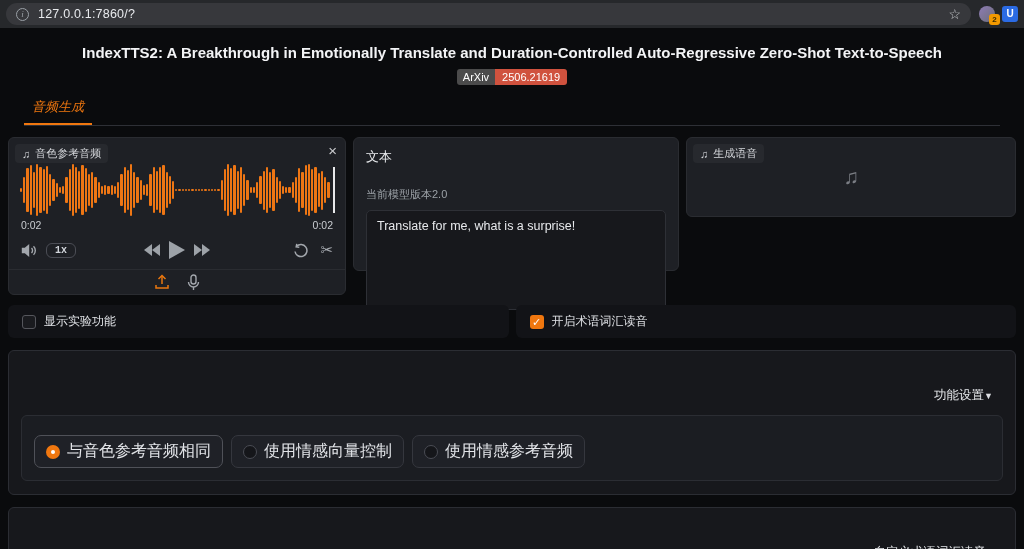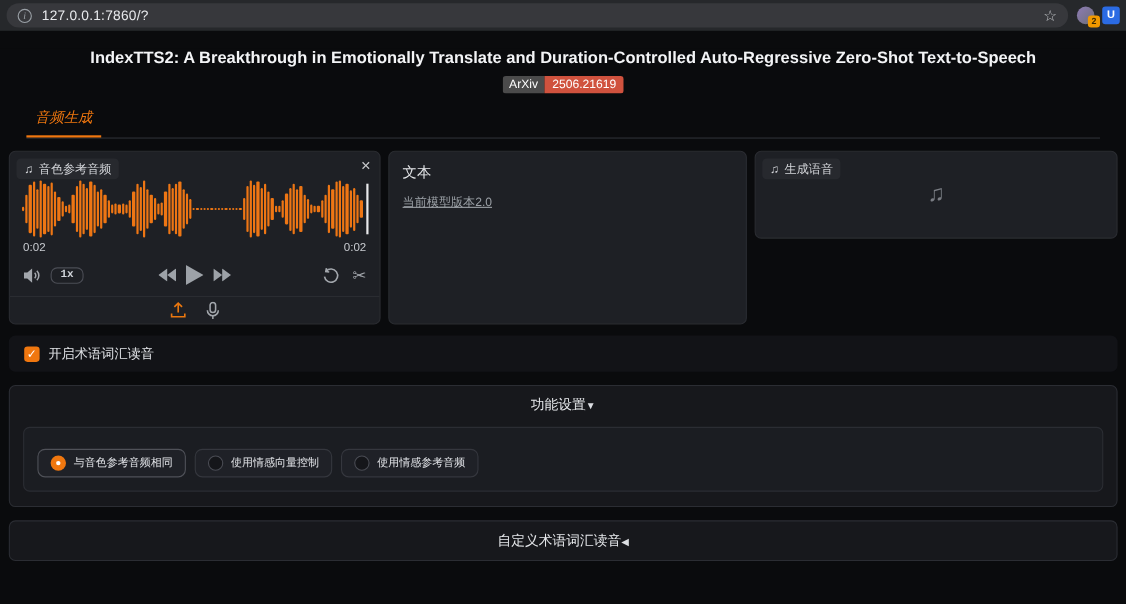--- a/index.html
+++ b/index.html
@@ -53,52 +53,52 @@
   .speed-chip { border:1px solid #4b4d55; border-radius:6px; padding:1px 8px; font-size:10px; font-weight:bold;
                 color:#d1d5db; font-family:"Liberation Mono",monospace; cursor:pointer;}
   .ctrl-center { position:absolute; left:50%; transform:translateX(-50%); display:flex; align-items:center; gap:9px; }
   .ctrl-right { margin-left:auto; display:flex; align-items:center; gap:11px; }
   .scissors { color:#a3a7ad; font-size:15px; cursor:pointer; }
   .bottom-row { border-top:1px solid #2a2c31; margin-top:7px; flex:1; display:flex; align-items:center;
                 justify-content:center; gap:17px; }
   .icon-btn { cursor:pointer; display:flex; align-items:center; }
 
   
-  .text-panel { height:158px; padding:10px 12px; }
+  .text-panel { height:134px; padding:10px 12px; }
   .lbl-main { font-size:13px; color:#e7e9ec; }
-  .lbl-sub { font-size:11px; color:#9ba0a6; margin-top:10px;text-decoration:underline; }
+  .lbl-sub { font-size:11px; color:#9ba0a6; margin-top:21px; }
   .txt-area { margin-top:8px; width:100%; height:100px; background:#17181c; border:1px solid #2e3036;
               border-radius:5px; color:#e7e9ec; font-size:12.5px; padding:8px 10px; resize:none;
               font-family:"Liberation Sans",sans-serif; outline:none; }
   .gen-btn { margin-top:12px; height:30px; background:#4c4f58; border:none; border-radius:7px;
              color:#eceef1; font-size:13.5px; font-weight:bold; cursor:pointer; font-family:"Liberation Sans",sans-serif;}
 
   
   .result-panel { position:relative; height:80px; display:flex; align-items:center; justify-content:center; }
   .big-note { color:#7a7d84; font-size:21px; }
 
   
   .check-row { display:flex; gap:7px; margin:10px 8px 0; }
   .check-cell { flex:1; background:#121317; border-radius:6px; padding:8px 14px; display:flex; align-items:center; gap:8px; cursor:pointer;}
   .cbox { width:14px; height:14px; border-radius:3px; flex:none; }
   .cbox.unchecked { border:1px solid #55565c; background:#1a1b1f; }
   .cbox.checked { background:var(--accent,#f0770f); color:#fff; font-size:11px; line-height:14px; text-align:center; }
   .check-label { font-size:12px; color:#e2e4e8; }
 
   
   .accordion { margin:12px 8px 0; background:#17181c; border:1px solid #2b2d33; border-radius:6px; }
-  .acc-head { display:flex; justify-content:center; align-items:center; padding:9px 22px; cursor:pointer; }
+  .acc-head { display:flex; justify-content:flex-end; align-items:center; padding:9px 22px; cursor:pointer;margin-top:27px; }
   .acc-title { font-size:12.5px; color:#e7e9ec; }
   .acc-arrow { font-size:9px; color:#dcdee2; }
   .acc-body { padding:2px 12px 13px; }
   .group-box { border:1px solid #2b2d33; background:#1b1d22; border-radius:6px; padding:10px 12px 12px; }
   .radio-lbl { font-size:12px; color:#c8cbd0; }
   .chip-row { display:flex; gap:8px; margin-top:9px; }
   .chip { display:flex; align-items:center; gap:7px; border:1px solid #35373e; background:#1f2127;
-          border-radius:7px; padding:5px 11px; font-size:10px; color:#e2e4e8; cursor:pointer; }
+          border-radius:7px; padding:5px 11px; font-size:16px; color:#e2e4e8; cursor:pointer; }
   .chip.sel { border-color:#4f5158; }
   .rdot { width:14px; height:14px; border-radius:50%; flex:none; }
   .rdot.off { border:1.5px solid #4a4c54; background:#15161a; }
   .rdot.on { background:var(--accent,#f0770f); position:relative; }
   .rdot.on::after { content:""; position:absolute; left:5px; top:5px; width:4px; height:4px; border-radius:50%; background:#fff; }
 
   svg { display:block; }
 </style>
 </head>
 <body>
@@ -300,35 +300,40 @@
             </svg>
           </span>
         </div>
       </div>
     </div>
 
     <div class="col-mid">
       <div class="panel text-panel">
         <div class="lbl-main">文本</div>
         <div class="lbl-sub">当前模型版本2.0</div>
+        <textarea class="txt-area" spellcheck="false" style="">Translate for me, what is a surprise!</textarea>
       </div>
     </div>
 
     <div class="col-right">
       <div class="panel result-panel">
         <div class="corner-label">
           <span>♫</span>
           <span>生成语音</span>
         </div>
         <span class="big-note">♫</span>
       </div>
     </div>
   </div>
 
   <div class="check-row">
+    <div class="check-cell">
+      <span class="cbox unchecked"></span>
+      <span class="check-label">显示实验功能</span>
+    </div>
     <div class="check-cell">
       <span class="cbox checked">✓</span>
       <span class="check-label">开启术语词汇读音</span>
     </div>
   </div>
 
   <div class="accordion">
     <div class="acc-head">
       <span class="acc-title">功能设置</span>
       <span class="acc-arrow">▼</span>

